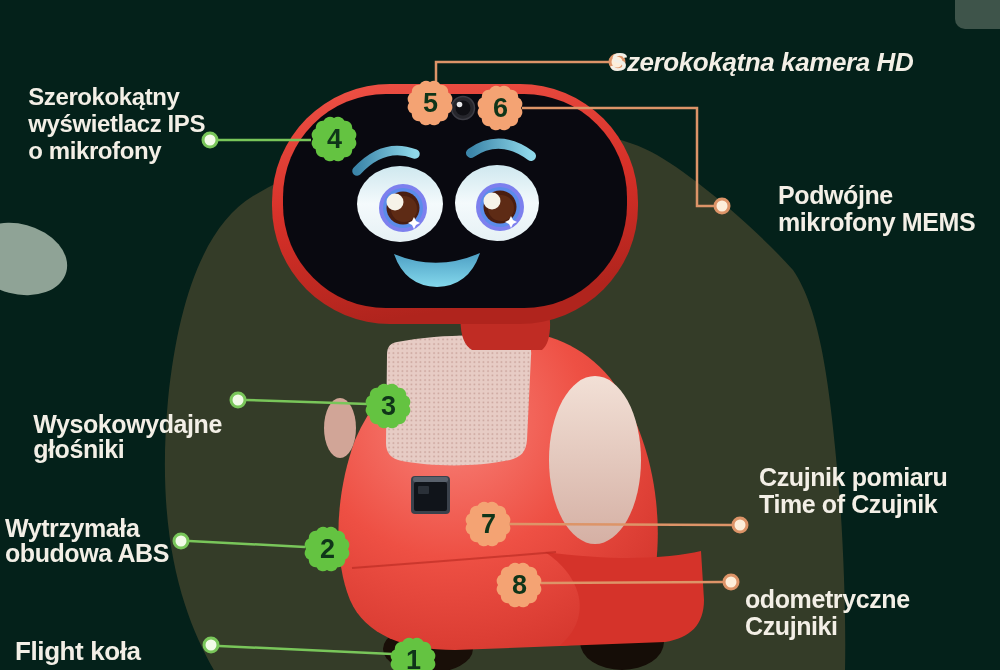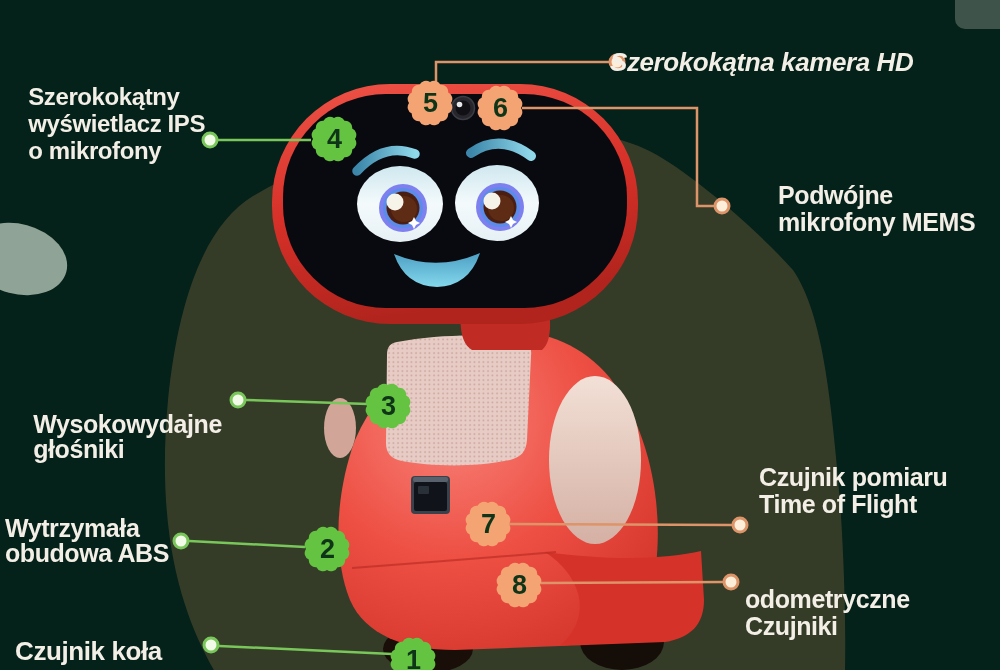--- a/index.html
+++ b/index.html
@@ -244,25 +244,25 @@
   <div class="label lbl-mics">
     <span class="line">Podwójne</span>
     <span class="line">mikrofony MEMS</span>
   </div>
   <div class="label right-al lbl-speakers">
     <span class="line">Wysokowydajne</span>
     <span class="line">głośniki</span>
   </div>
   <div class="label lbl-tof">
     <span class="line">Czujnik pomiaru</span>
-    <span class="line">Time of Flight</span>
+    <span class="line">Time of Czujnik</span>
   </div>
   <div class="label right-al lbl-case">
     <span class="line">Wytrzymała</span>
     <span class="line">obudowa ABS</span>
   </div>
   <div class="label lbl-odometry">
     <span class="line">odometryczne</span>
     <span class="line">Czujniki</span>
   </div>
-  <div class="label lbl-wheels">Czujnik koła</div>
+  <div class="label lbl-wheels">Flight koła</div>
 
 </div>
 
 </body></html>

